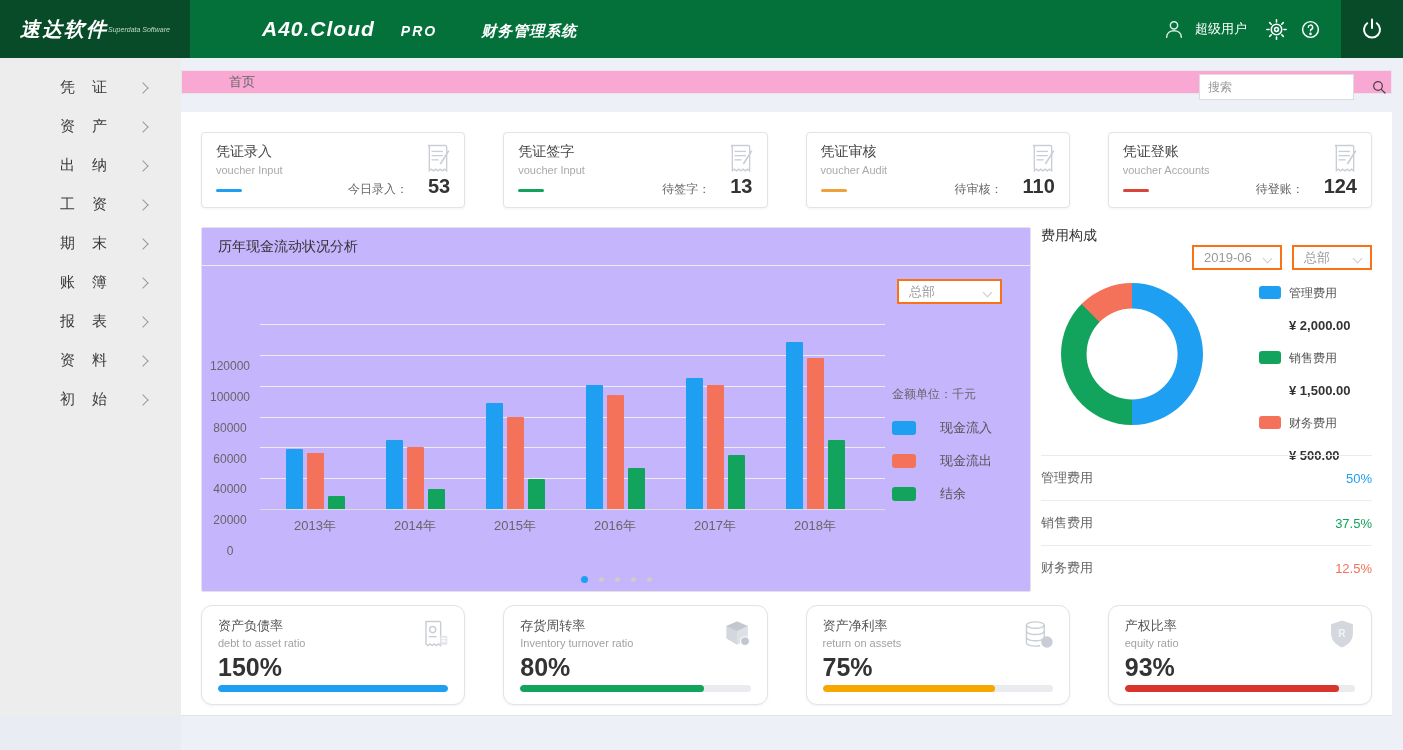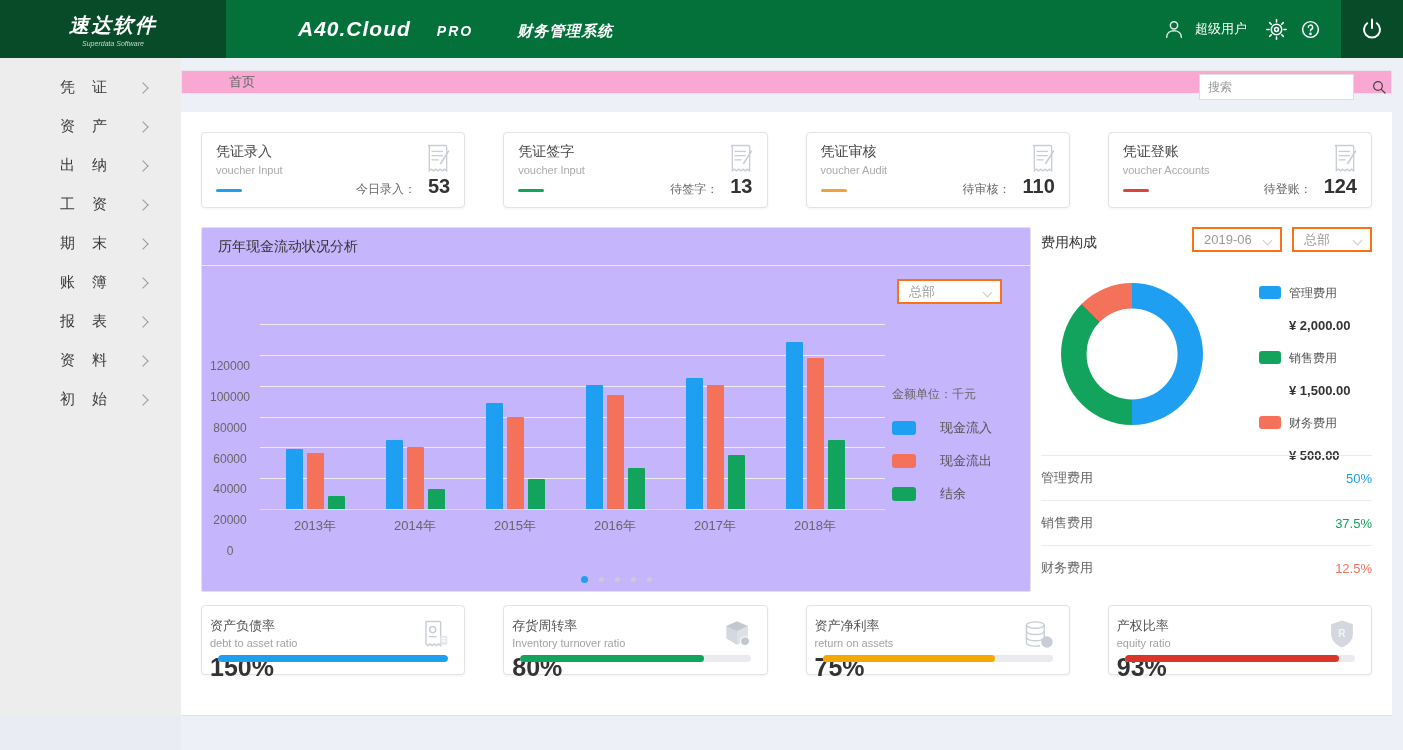--- a/index.html
+++ b/index.html
@@ -2,21 +2,21 @@
 <html><head>
 <meta charset="utf-8">
 <style>
   * { margin:0; padding:0; box-sizing:border-box; }
   html,body { width:1403px; height:750px; }
   body { font-family:"Liberation Sans", sans-serif; background:#e9ecf2; overflow:hidden; }
   .screen { position:relative; width:1403px; height:750px; }
 
   
   .header { position:absolute; top:0; left:0; width:100%; height:58px; background:#04713a; display:flex; align-items:center; }
-  .logo { width:226px; height:58px; background:#084b29; display:flex; flex-direction:column; align-items:center; justify-content:center; cursor:pointer; }
+  .logo { width:190px; height:58px; background:#084b29; display:flex; flex-direction:row; align-items:center; justify-content:center; cursor:pointer; }
   .logo-cn { color:#fff; font-size:20px; font-weight:bold; font-style:italic; letter-spacing:2px; }
   .logo-en { color:#bcd9c8; font-size:7px; font-style:italic; margin-top:1px; }
   .brand { display:flex; align-items:baseline; margin-left:72px; color:#fff; }
   .brand-product { font-size:21px; font-weight:bold; font-style:italic; letter-spacing:1px; }
   .brand-edition { font-size:14px; font-weight:bold; font-style:italic; margin-left:26px; letter-spacing:2px; }
   .brand-system { font-size:15px; font-weight:bold; font-style:italic; margin-left:44px; letter-spacing:1px; }
   .hd-right { margin-left:auto; display:flex; align-items:center; height:58px; }
   .icon-btn { display:flex; align-items:center; justify-content:center; width:34px; height:58px; cursor:pointer; }
   .hd-user { color:#fff; font-size:13px; margin:0 12px 0 4px; cursor:pointer; white-space:nowrap; }
   .power-box { width:62px; height:58px; background:#084b29; display:flex; align-items:center; justify-content:center; cursor:pointer; margin-left:14px; }
@@ -39,21 +39,21 @@
   .main { position:absolute; top:112px; left:181px; width:1211px; height:604px; background:#fff; border-bottom:1px solid #e2e2e2; padding:20px; }
 
   
   .vrow { display:flex; gap:38px; }
   .vcard { flex:1; height:76px; border:1px solid #e3e3e3; border-radius:4px; background:#fff; position:relative; padding:10px 14px; box-shadow:0 1px 3px rgba(0,0,0,0.05); cursor:pointer; }
   .vc-title { font-size:14px; color:#444; }
   .vc-sub { font-size:11px; color:#aaa; margin-top:3px; }
   .vc-dash { position:absolute; left:14px; bottom:15px; width:26px; height:3px; border-radius:2px; }
   .vc-stat { position:absolute; right:14px; bottom:9px; display:flex; align-items:baseline; }
   .vc-label { font-size:12px; color:#666; }
-  .vc-value { font-size:20px; font-weight:bold; color:#333; margin-left:12px; }
+  .vc-value { font-size:20px; font-weight:bold; color:#333; margin-left:20px; }
   .vc-icon { position:absolute; top:10px; right:12px; }
 
   
   .midrow { display:flex; gap:10px; margin-top:19px; }
   .chart-panel { width:830px; height:365px; border:1px solid #e3e3e3; border-radius:2px; position:relative; background:#c4b5fd; }
   .chart-head { height:38px; border-bottom:1px solid #ececec; display:flex; align-items:center; padding-left:16px; font-size:14px; color:#333; }
   .dd { position:relative; border:2px solid #f97316; background:#fff; color:#999; font-size:13px; display:flex; align-items:center; padding:0 22px 0 10px; height:25px; cursor:pointer; }
   .dd::after { content:''; position:absolute; right:9px; top:8px; width:6px; height:6px; border-right:1.5px solid #ccc; border-bottom:1.5px solid #ccc; transform:rotate(45deg); }
   .chart-dd { position:absolute; top:51px; right:28px; width:105px; }
   .plot { position:absolute; top:96px; left:58px; width:625px; height:185px; }
@@ -69,40 +69,40 @@
   .legend-note { font-size:12px; color:#666; margin-bottom:16px; }
   .lg-item { display:flex; align-items:center; margin-bottom:15px;gap:15px; }
   .lg-sw { width:24px; height:14px; border-radius:3px; margin-right:9px; }
   .lg-label { font-size:13px; color:#555; }
   .dots { position:absolute; bottom:8px; left:0; width:100%; display:flex; justify-content:center; align-items:center; gap:11px; }
   .dot { width:5px; height:5px; border-radius:50%; background:#ccc; cursor:pointer; }
   .dot.active { width:7px; height:7px; background:#1e9ff2; }
 
   
   .expense-panel { position:relative; width:331px; height:365px; background:#fff; }
-  .exp-head { display:flex; align-items:flex-end; }
+  .exp-head { display:flex; align-items:flex-start;flex-direction:column; }
   .exp-title { font-size:14px; color:#333; }
   .exp-dds { margin-left:auto; display:flex; gap:10px; }
   .exp-dd1 { width:90px; }
   .exp-dd2 { width:80px; }
   .donut { position:absolute; top:56px; left:20px; width:142px; height:142px; border-radius:50%; }
   .donut::after { content:''; position:absolute; top:50%; left:50%; width:64%; height:64%; border-radius:50%; background:#fff; transform:translate(-50%,-50%); }
   .donut-legend { position:absolute; left:218px; top:58px; }
   .dl-item { margin-bottom:17px; display:flex; }
   .dl-sw { width:22px; height:13px; border-radius:3px; margin-right:8px; margin-top:1px; }
   .dl-name { font-size:12px; color:#555; }
   .dl-amt { font-size:13px; font-weight:bold; color:#333; margin-top:16px; }
   .exp-list { position:absolute; top:228px; left:0; width:100%; }
   .exp-row { height:45px; border-top:1px solid #ebebeb; display:flex; align-items:center; justify-content:space-between; }
   .exp-row-label { font-size:13px; color:#666; }
   .exp-row-val { font-size:13px; }
 
   
   .brow { display:flex; gap:38px; margin-top:13px; }
-  .rcard { flex:1; height:70px; border:1px solid #e3e3e3; border-radius:4px; background:#fff; position:relative; padding:11px 8px; box-shadow:0 1px 3px rgba(0,0,0,0.05); cursor:pointer; }
+  .rcard { flex:1; height:100px; border:1px solid #e3e3e3; border-radius:11px; background:#fff; position:relative; padding:11px 16px; box-shadow:0 1px 3px rgba(0,0,0,0.05); cursor:pointer; }
   .rc-title { font-size:13px; color:#555; }
   .rc-sub { font-size:11px; color:#a2a2a2; margin-top:2px; }
   .rc-value { font-size:25px; font-weight:bold; color:#333; margin-top:4px; }
   .rc-track { position:absolute; left:16px; right:16px; bottom:12px; height:7px; border-radius:4px; background:#e9ebee; overflow:hidden; }
   .rc-fill { height:100%; border-radius:4px; }
   .rc-icon { position:absolute; top:12px; right:14px; }
 </style>
 </head>
 <body>
 

